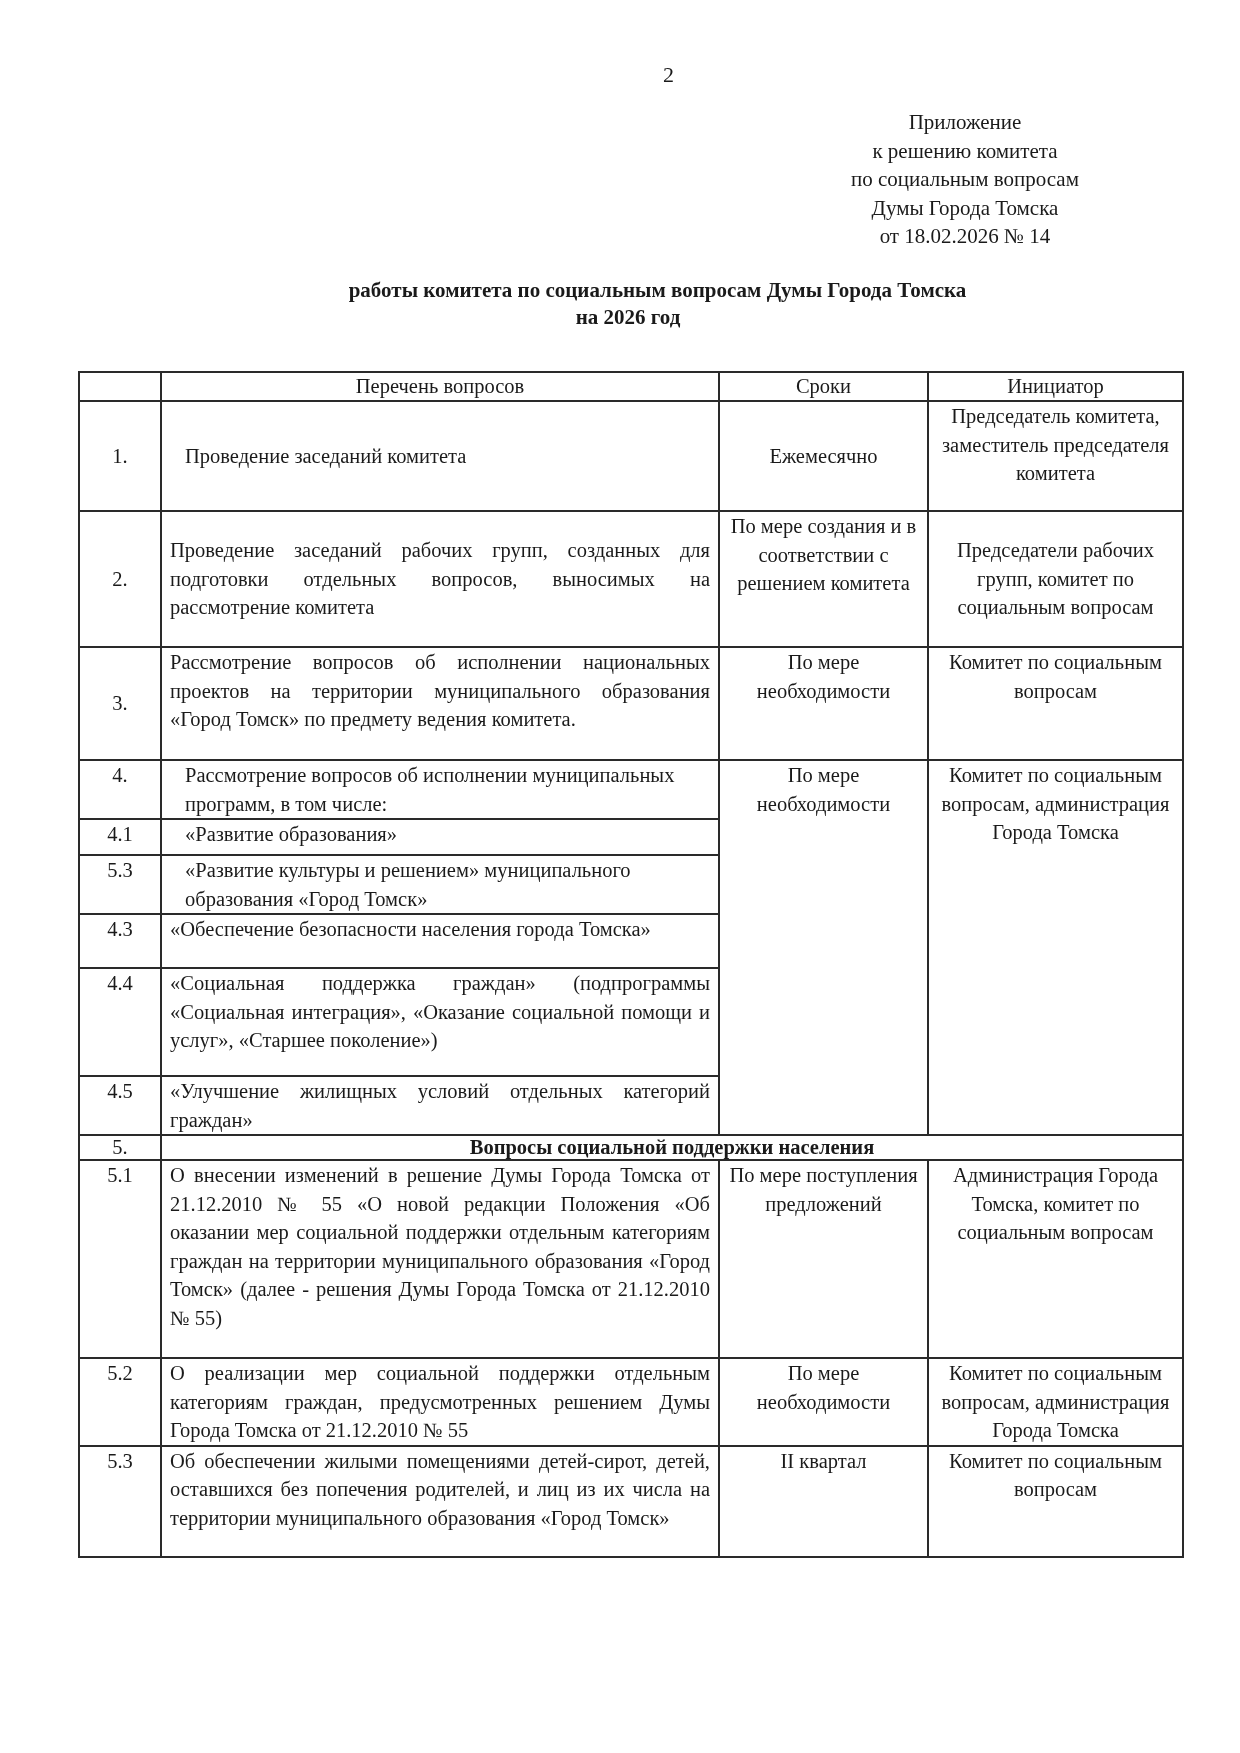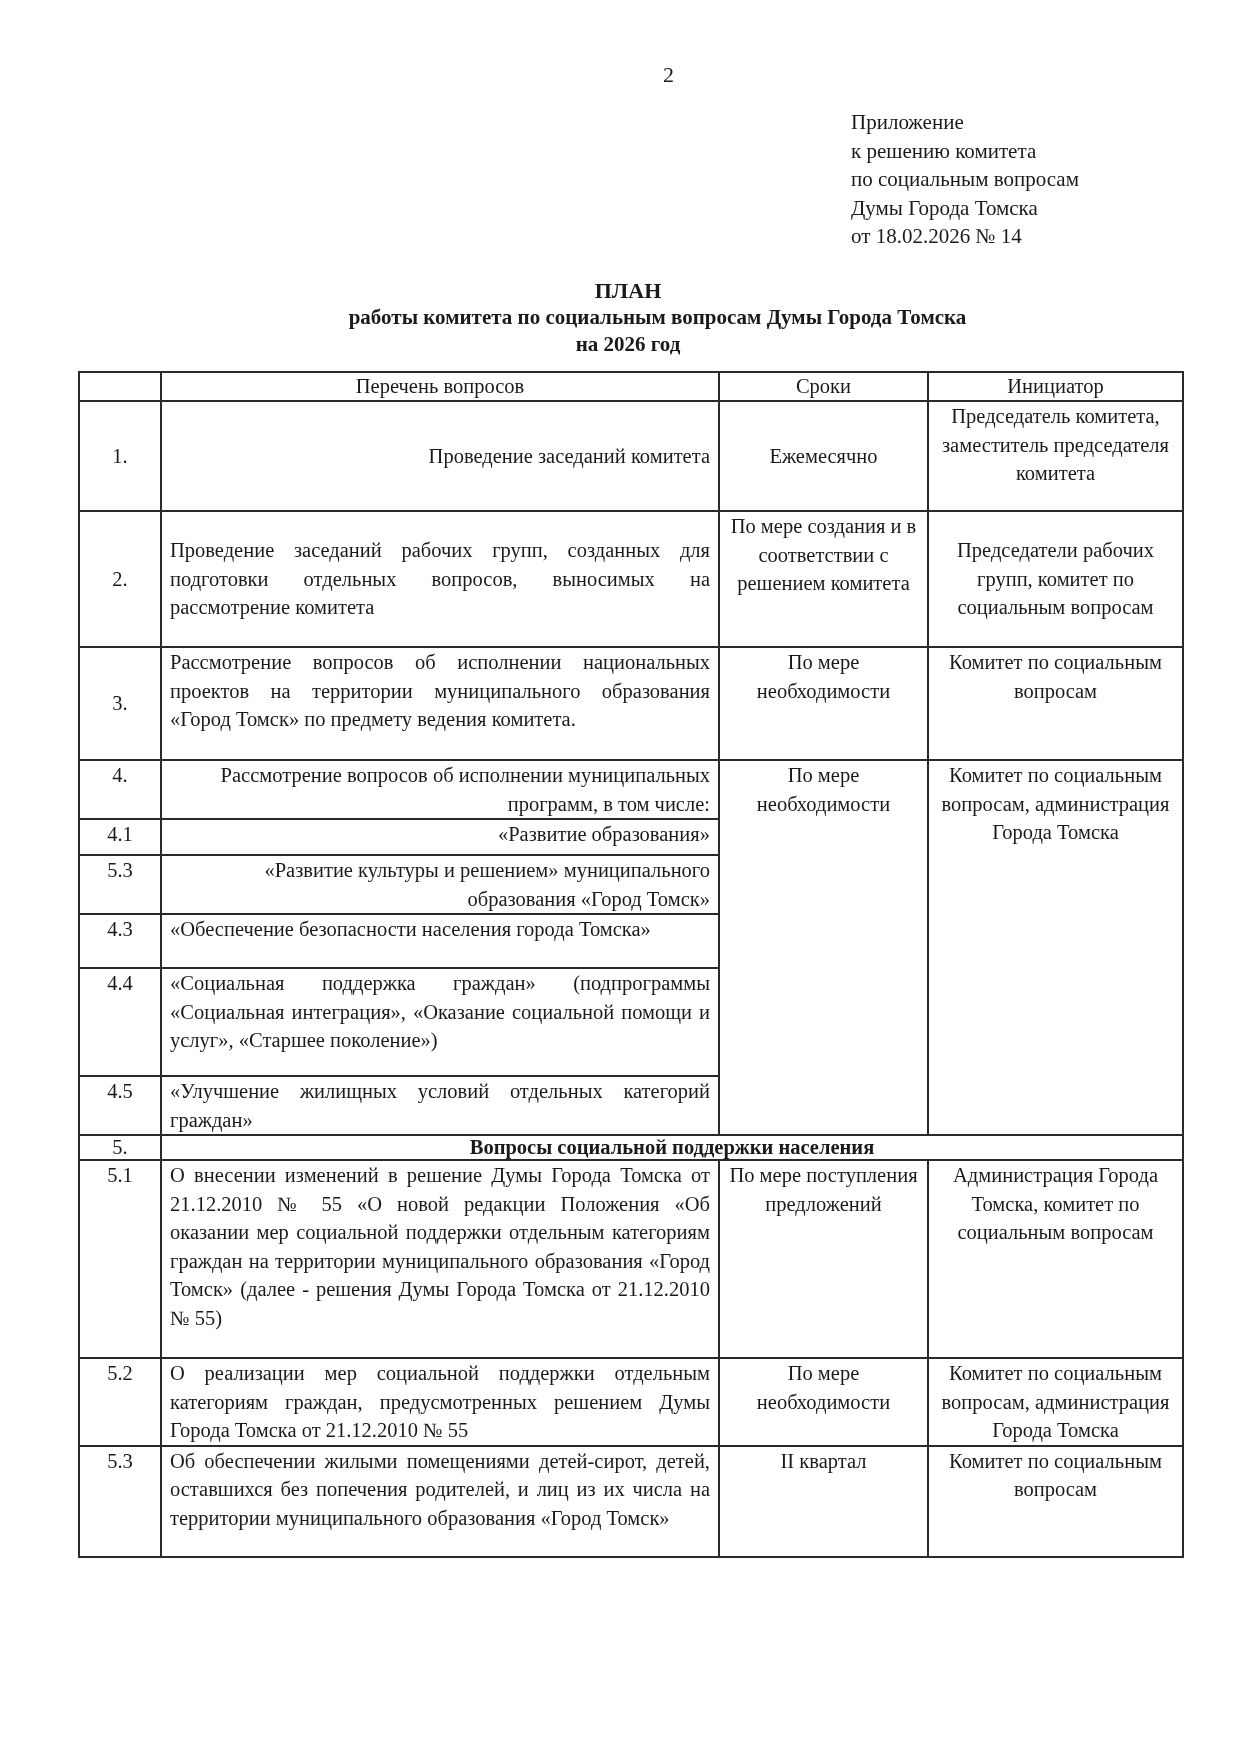--- a/index.html
+++ b/index.html
@@ -7,21 +7,21 @@
     width: 1240px; height: 1753px; position: relative; overflow: hidden;
     font-family: "Liberation Serif", "DejaVu Serif", serif;
     color: #1a1a1a;
   }
   .page-number {
     position: absolute; left: 663px; top: 62px; font-size: 22px;
   }
   .appendix {
     position: absolute; left: 851px; top: 108px; font-size: 21px; line-height: 28.5px;
   }
-  .appendix div { white-space: nowrap; }
+  .appendix div { white-space: nowrap; text-align: center; }
   .title-block {
     position: absolute; left: 0; width: 1240px; top: 277px;
     text-align: center; font-weight: bold; font-size: 21px; line-height: 27px;
   }
   .title-block .t1 { font-size: 22px; }
   .title-block div { text-align: center; }
   .title-block .t2 { padding-left: 75px; }
   .title-block .t3 { padding-left: 16px; }
 
   table.plan {
@@ -32,21 +32,21 @@
   table.plan td, table.plan th {
     border: 2px solid #2a2a2a; padding: 0 8px; vertical-align: top;
     font-weight: normal;
   }
   col.c-num { width: 82px; }
   col.c-q { width: 558px; }
   col.c-t { width: 209px; }
   col.c-i { width: 255px; }
   .num { text-align: center; padding: 0 !important; }
   .q { text-align: justify; }
-  .q.left { text-align: right; padding-left: 23px; }
+  .q.left { text-align: left; padding-left: 23px; }
   .center { text-align: center; padding: 0 4px !important; }
   .vmid { vertical-align: middle !important; }
   .hdr th { text-align: center; height: 27px; line-height: 26px; }
   .section td.sec-title { text-align: center; font-weight: bold; }
   .tall-1 { height: 110px; }
   .tall-2 { height: 136px; }
   .tall-3 { height: 113px; }
   .r4 { height: 55px; }
   .r41 { height: 36px; }
   .r42 { height: 53px; }
@@ -65,21 +65,20 @@
 
 <div class="appendix">
   <div>Приложение</div>
   <div>к решению комитета</div>
   <div>по социальным вопросам</div>
   <div>Думы Города Томска</div>
   <div>от 18.02.2026 № 14</div>
 </div>
 
 <div class="title-block">
-  <div class="t1 t3">ПЛАН</div>
   <div class="t2">работы комитета по социальным вопросам Думы Города Томска</div>
   <div class="t3">на 2026 год</div>
 </div>
 
 <table class="plan">
   <colgroup>
     <col class="c-num">
       <col class="c-q">
       <col class="c-t">
       <col class="c-i">

